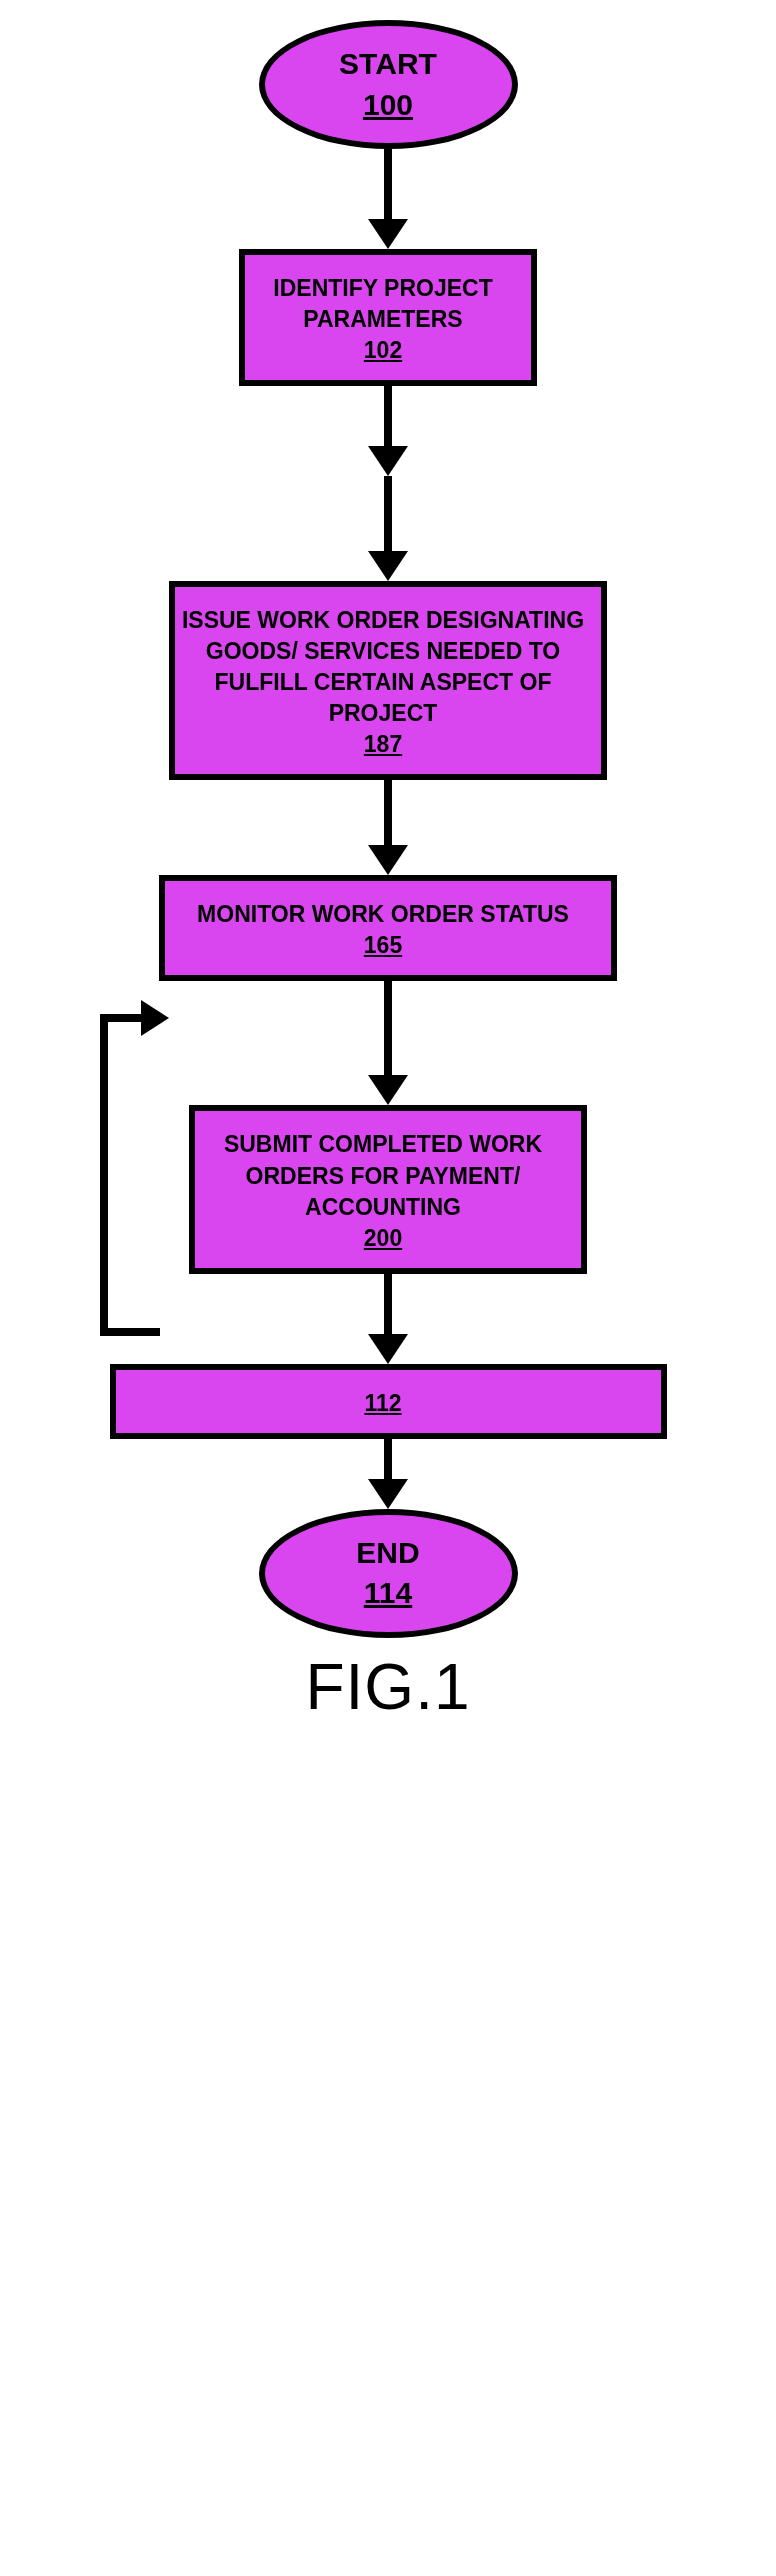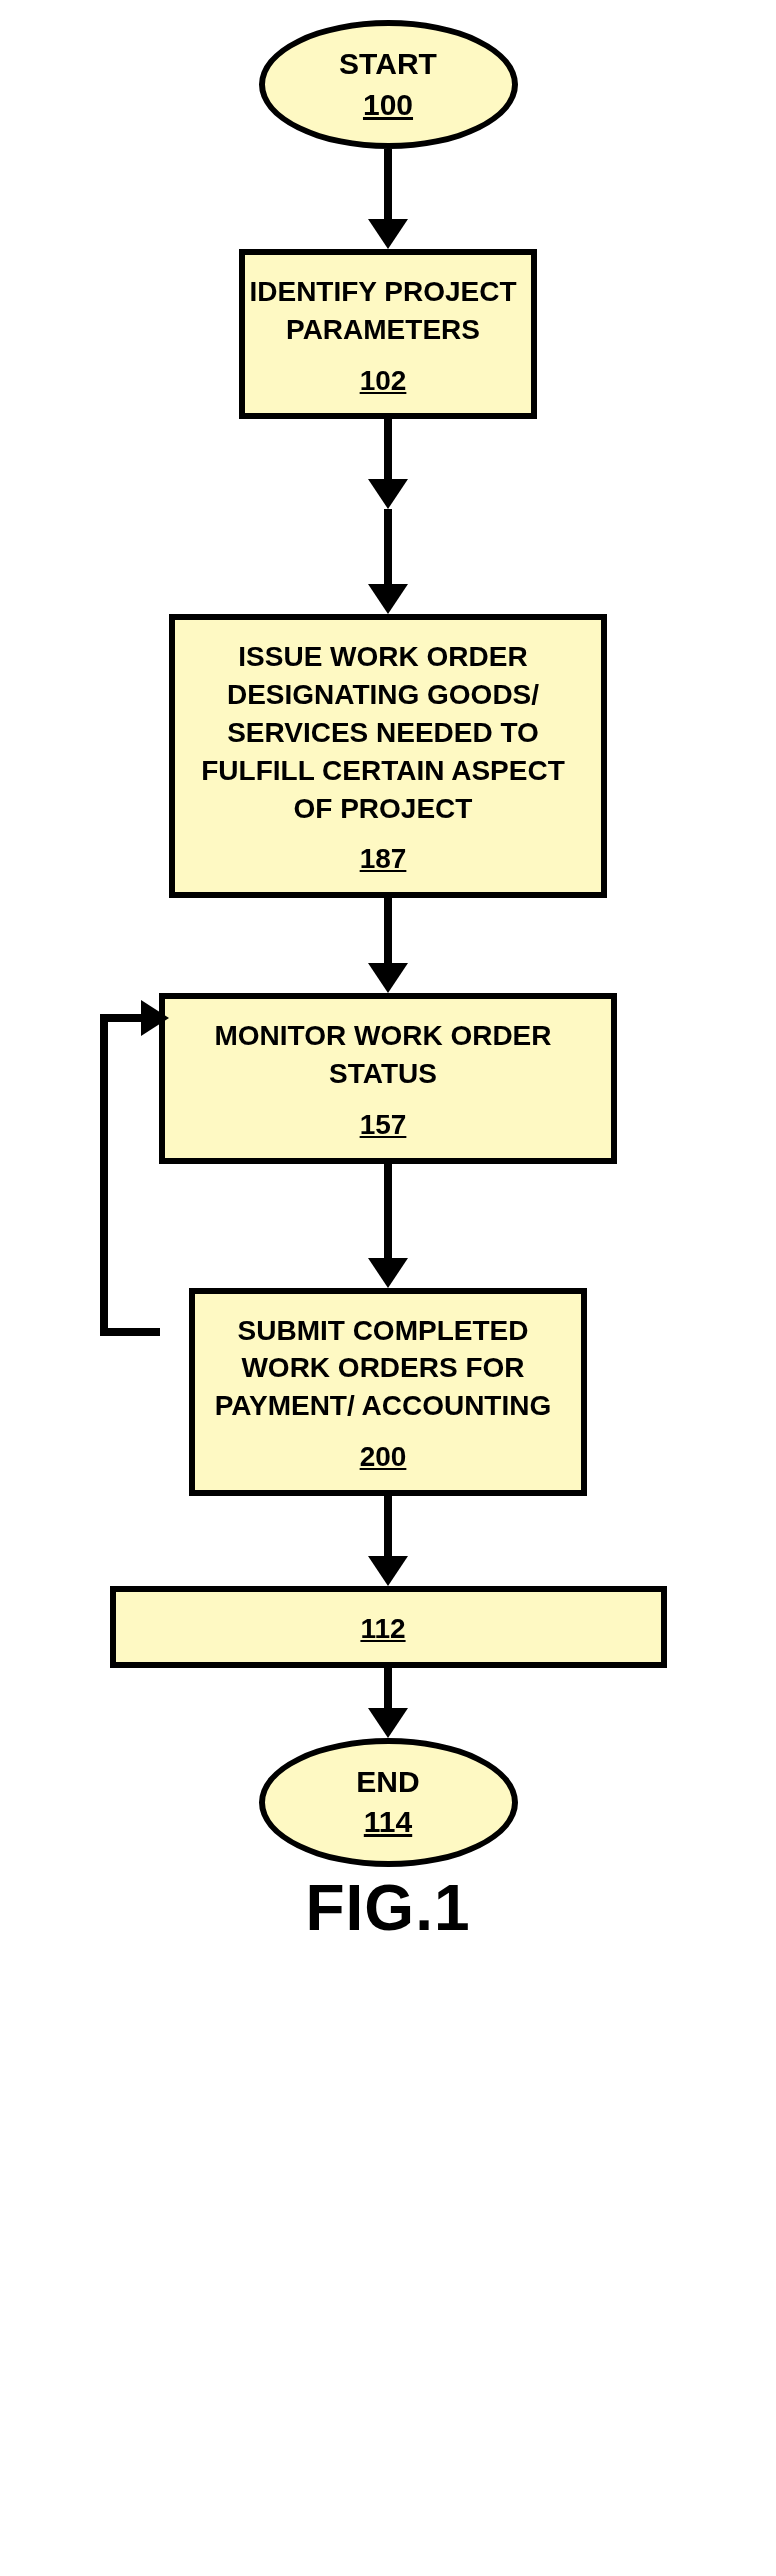--- a/index.html
+++ b/index.html
@@ -11,41 +11,40 @@
     justify-content: center;
   }
   .flowchart {
     position: relative;
     width: 736px;
     display: flex;
     flex-direction: column;
     align-items: center;
   }
   .node {
-    background: #fef9c3;
+    background: #d946ef;
     border: 6px solid #000;
     text-align: center;
     font-weight: bold;
     display: flex;
     flex-direction: column;
     align-items: center;
     justify-content: center;
     box-sizing: border-box;
     line-height: 1.35;
   }
   .terminator {
     border-radius: 50%;
     width: 259px;
     height: 129px;
     font-size: 30px;
   }
   .process {
-    font-size: 28px;
+    font-size: 23px;
     padding: 18px 14px 14px 4px;
-    gap: 13px;
   }
   .ref {
     text-decoration: underline;
     display: inline-block;
   }
   .arrow {
     display: flex;
     flex-direction: column;
     align-items: center;
   }
@@ -55,22 +54,22 @@
   }
   .arrow .head {
     width: 0;
     height: 0;
     border-left: 20px solid transparent;
     border-right: 20px solid transparent;
     border-top: 30px solid #000;
   }
   .fig-label {
     font-size: 64px;
-    font-weight: bold;
-    margin-top: 4px;
+    font-weight: normal;
+    margin-top: 12px;
     letter-spacing: 1px;
   }
   
   .loop {
     position: absolute;
     pointer-events: none;
   }
   .loop .seg {
     position: absolute;
     background: #000;
@@ -120,21 +119,21 @@
     <span class="ref">187</span>
   </div>
 
   <div class="arrow">
     <div class="shaft" style="height:65px"></div>
       <div class="head"></div>
   </div>
 
   <div id="n108" class="node process" style="width:458px">
     <span>MONITOR WORK ORDER STATUS</span>
-    <span class="ref">157</span>
+    <span class="ref">165</span>
   </div>
 
   <div class="arrow">
     <div class="shaft" style="height:94px"></div>
       <div class="head"></div>
   </div>
 
   <div class="node process" style="width:398px">
     <span>SUBMIT COMPLETED WORK ORDERS FOR PAYMENT/ ACCOUNTING</span>
     <span class="ref">200</span>

